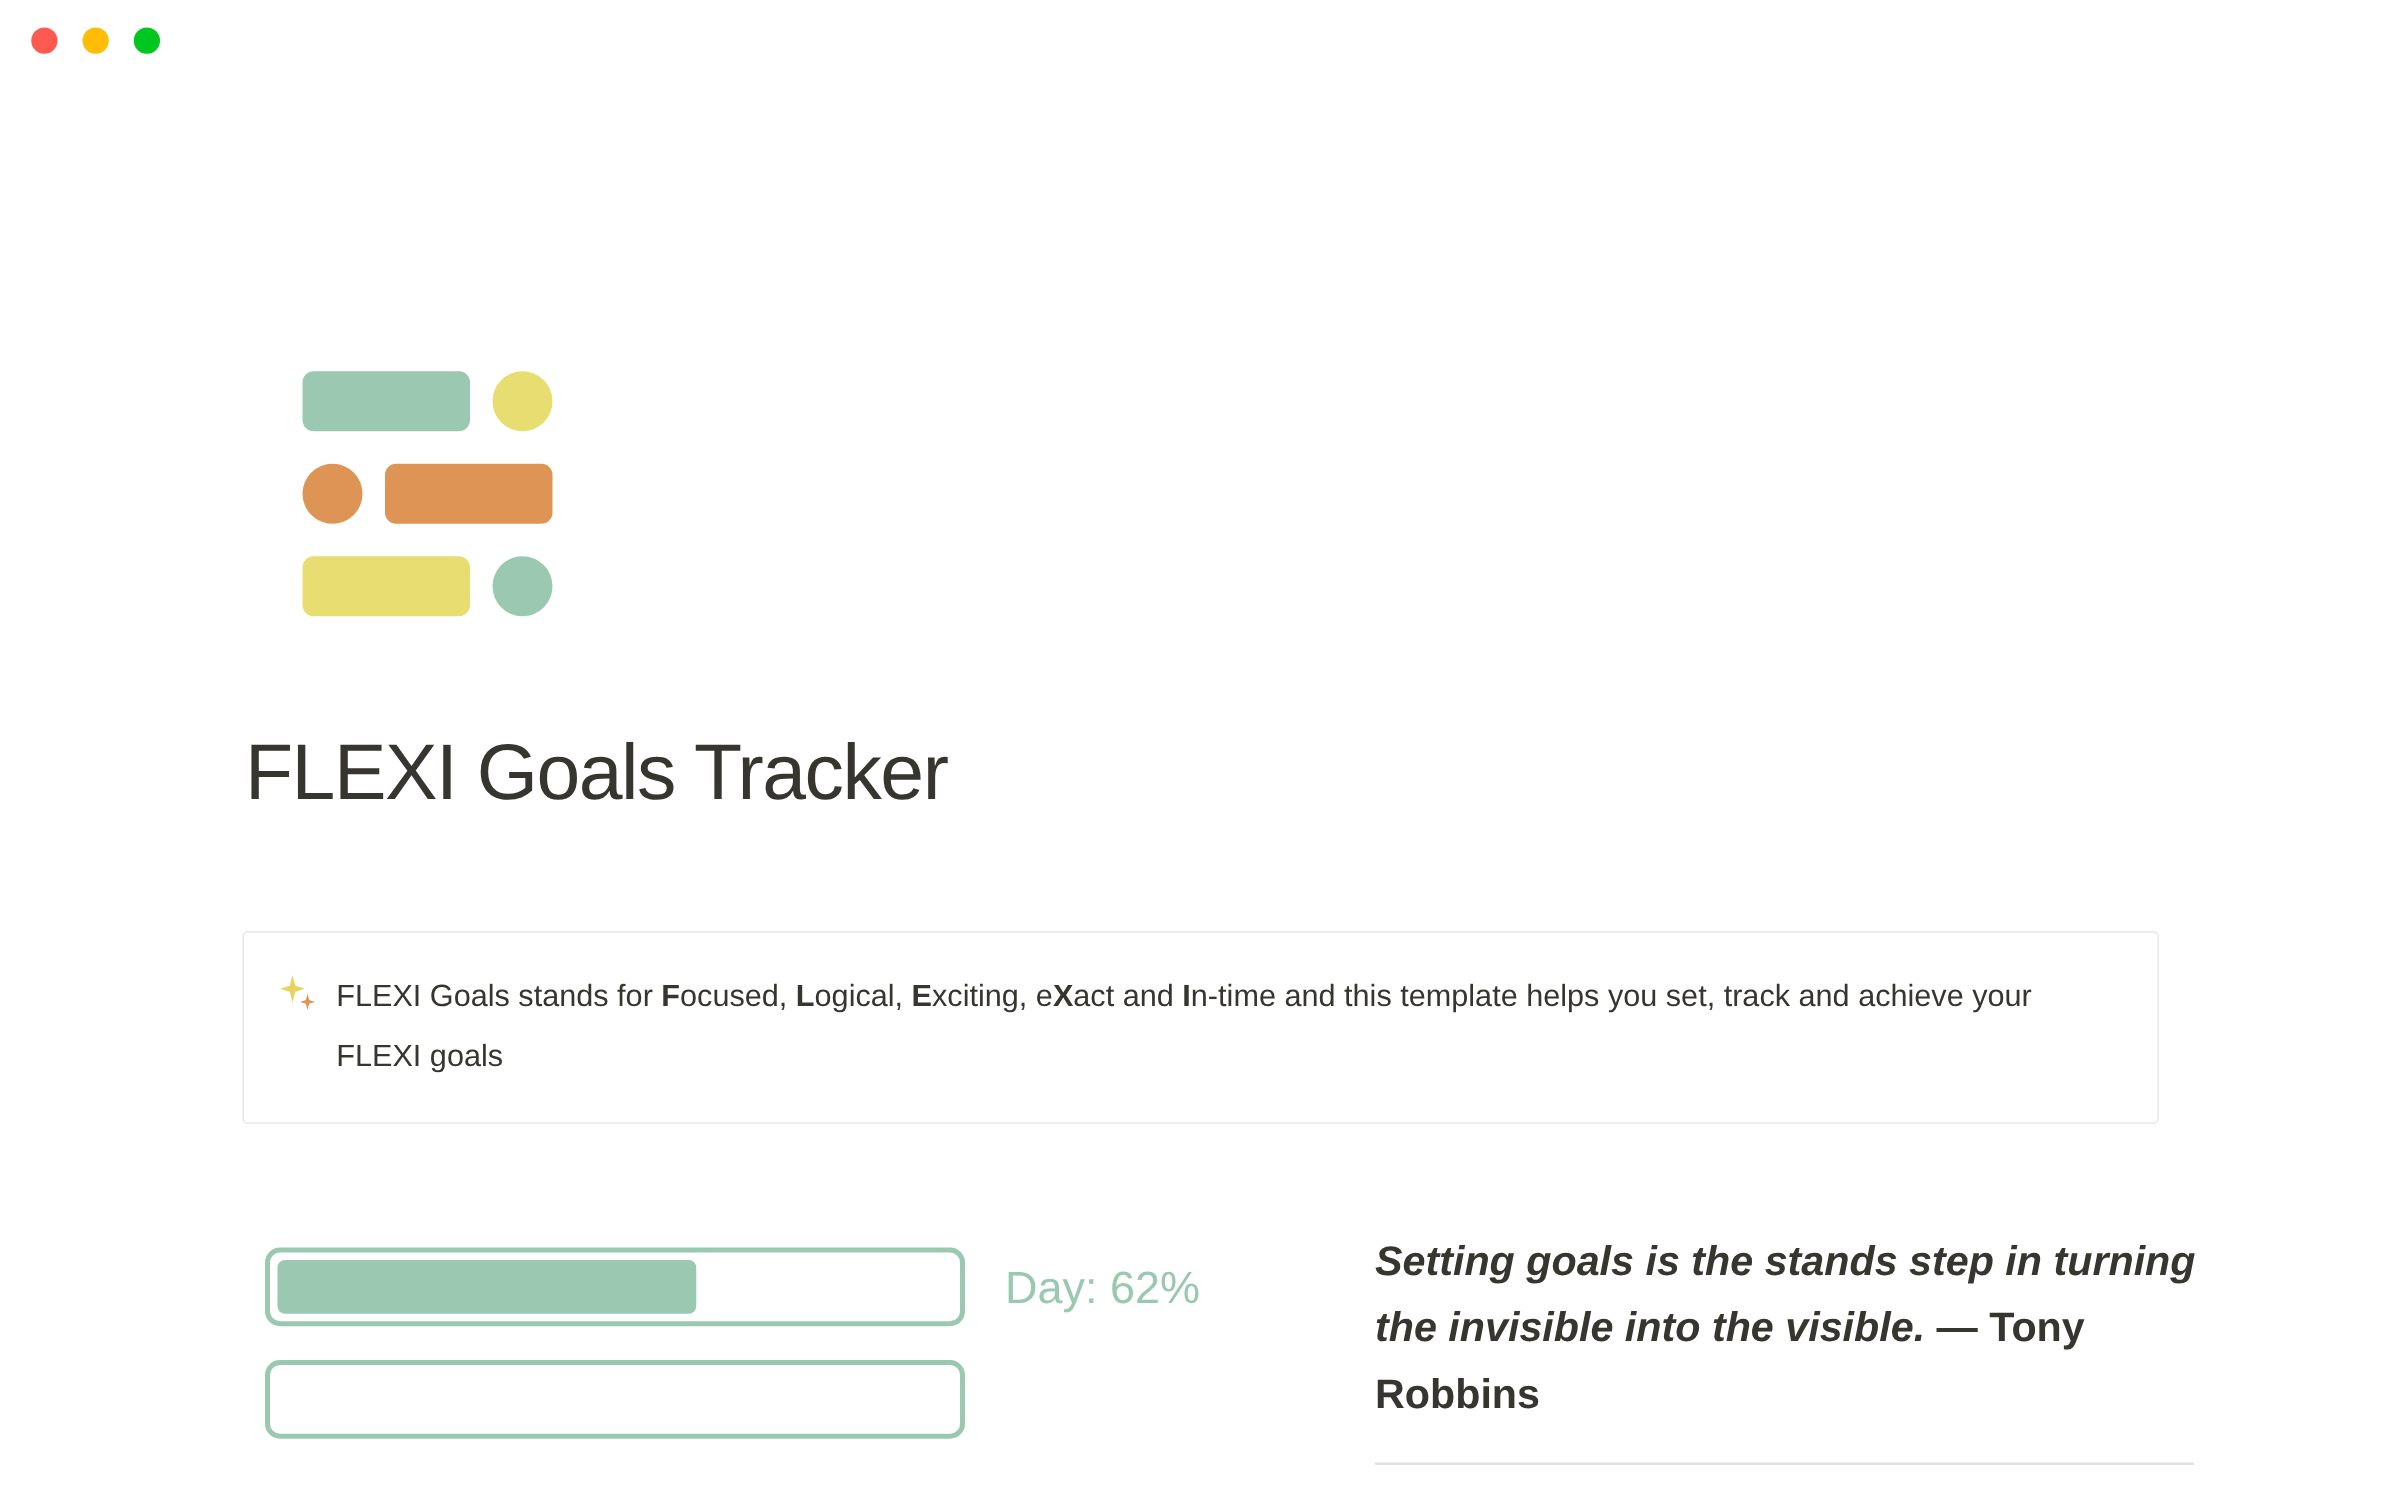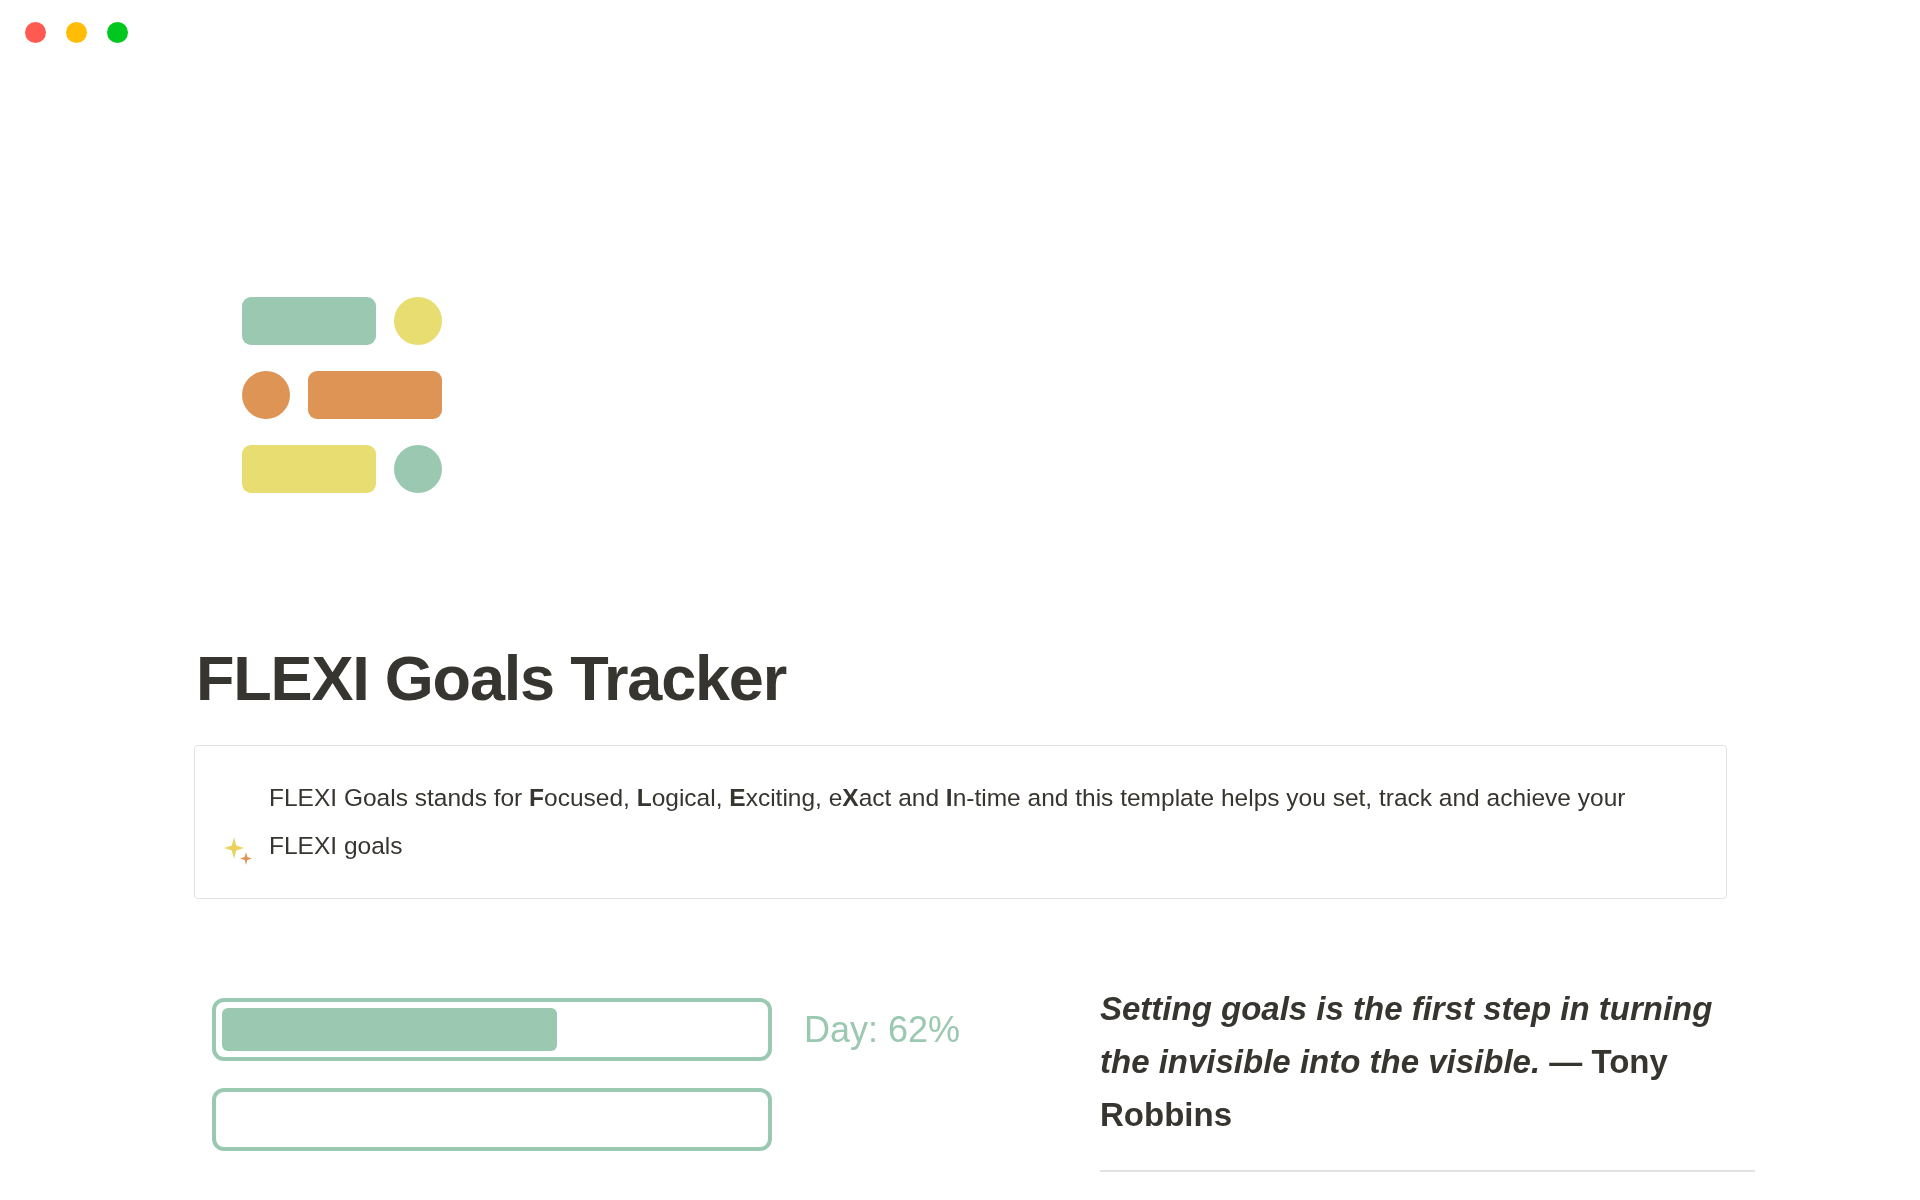--- a/index.html
+++ b/index.html
@@ -75,42 +75,42 @@
   .lr1 .logo-dot { margin-left: 18px; background: #e8dd70; }
   .lr2 .logo-dot { background: #dd9455; }
   .lr2 .logo-bar { width: 134px; margin-left: 18px; background: #dd9455; }
   .lr3 .logo-bar { width: 134px; background: #e8dd70; }
   .lr3 .logo-dot { margin-left: 18px; background: #9ac8b0; }
 
   
   .page-title {
     position: absolute;
     left: 196px;
-    top: 640px;
+    top: 580px;
     font-size: 63px;
     line-height: 76px;
-    font-weight: 700;
+    font-weight: 400;
     letter-spacing: -1.2px;
     color: #37352f;
     white-space: nowrap;
     text-align: right;
   }
 
   
   .callout {
     position: absolute;
     left: 194px;
     top: 745px;
     width: 1533px;
     min-height: 148px;
     border: 1px solid #e3e2e0;
     border-radius: 4px;
     background: #ffffff;
     display: flex;
-    align-items: flex-end;
+    align-items: flex-start;
     padding: 28px 30px 28px 26px;
   }
   .callout-icon {
     flex: 0 0 auto;
     width: 34px;
     height: 34px;
     margin-top: 5px;
     margin-right: 14px;
     position: relative;
   }
@@ -230,17 +230,17 @@
     </div>
     <div class="progress-row">
       <div class="progress-track">
         <div class="progress-fill" style="width: 0%;"></div>
       </div>
       <div class="progress-label"></div>
     </div>
   </div>
 
   <div class="quote-col">
-    <div class="quote-text"><span class="quote-body">Setting goals is the first step in turning the invisible into the visible.</span><span class="quote-author"> — Tony Robbins</span></div>
+    <div class="quote-text"><span class="quote-body">Setting goals is the stands step in turning the invisible into the visible.</span><span class="quote-author"> — Tony Robbins</span></div>
     <div class="quote-divider"></div>
   </div>
 
 </div>
 
 </body></html>

